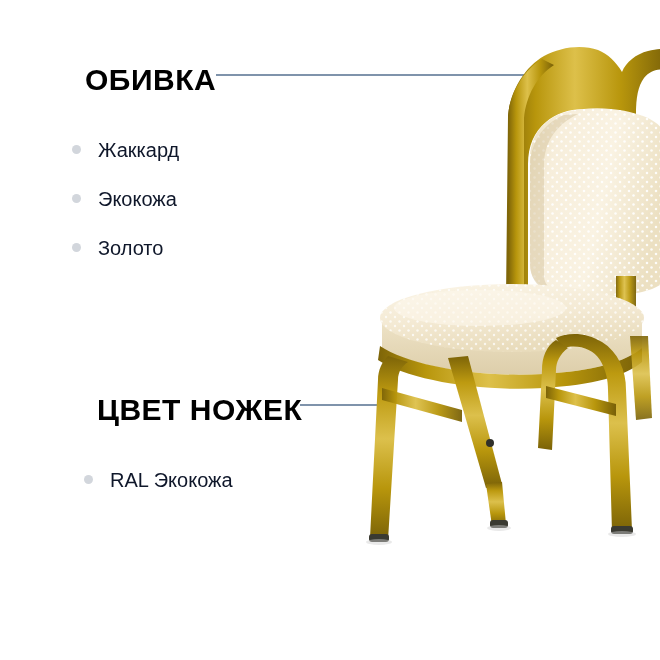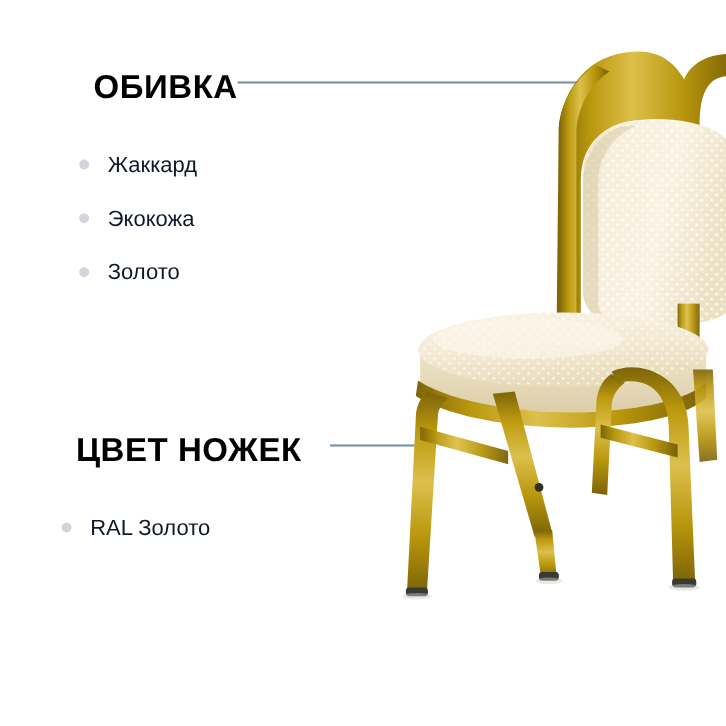--- a/index.html
+++ b/index.html
@@ -8,21 +8,21 @@
     background:#ffffff;
     font-family:"Liberation Sans", sans-serif;
     overflow:hidden;
     position:relative;
   }
   #canvas{position:relative;width:660px;height:660px;overflow:hidden;background:#ffffff;}
 
   
   .group{position:absolute;}
   #group-upholstery{left:72px;top:52px;}
-  #group-legcolor{left:56px;top:382px;}
+  #group-legcolor{left:84px;top:382px;}
 
   .heading{
     font-size:30px;
     font-weight:bold;
     color:#000000;
     letter-spacing:0.5px;
     line-height:1;
     white-space:nowrap;
     margin:13px;
   }
@@ -85,21 +85,21 @@
     </ul>
   </div>
 
   <div class="connector" id="connector-upholstery"></div>
 
   <div class="group" id="group-legcolor">
     <h2 class="heading">ЦВЕТ НОЖЕК</h2>
     <ul class="item-list" style="margin-top:30px;">
       <li class="item">
         <span class="bullet"></span>
-        <span class="item-label">RAL Золото</span>
+        <span class="item-label">RAL Экокожа</span>
       </li>
     </ul>
   </div>
 
   <div class="connector" id="connector-legcolor"></div>
 
   <div id="chair">
     <svg viewBox="0 0 340 530" xmlns="http://www.w3.org/2000/svg">
       <defs>
         <linearGradient id="goldTube" x1="0" y1="0" x2="1" y2="0">

